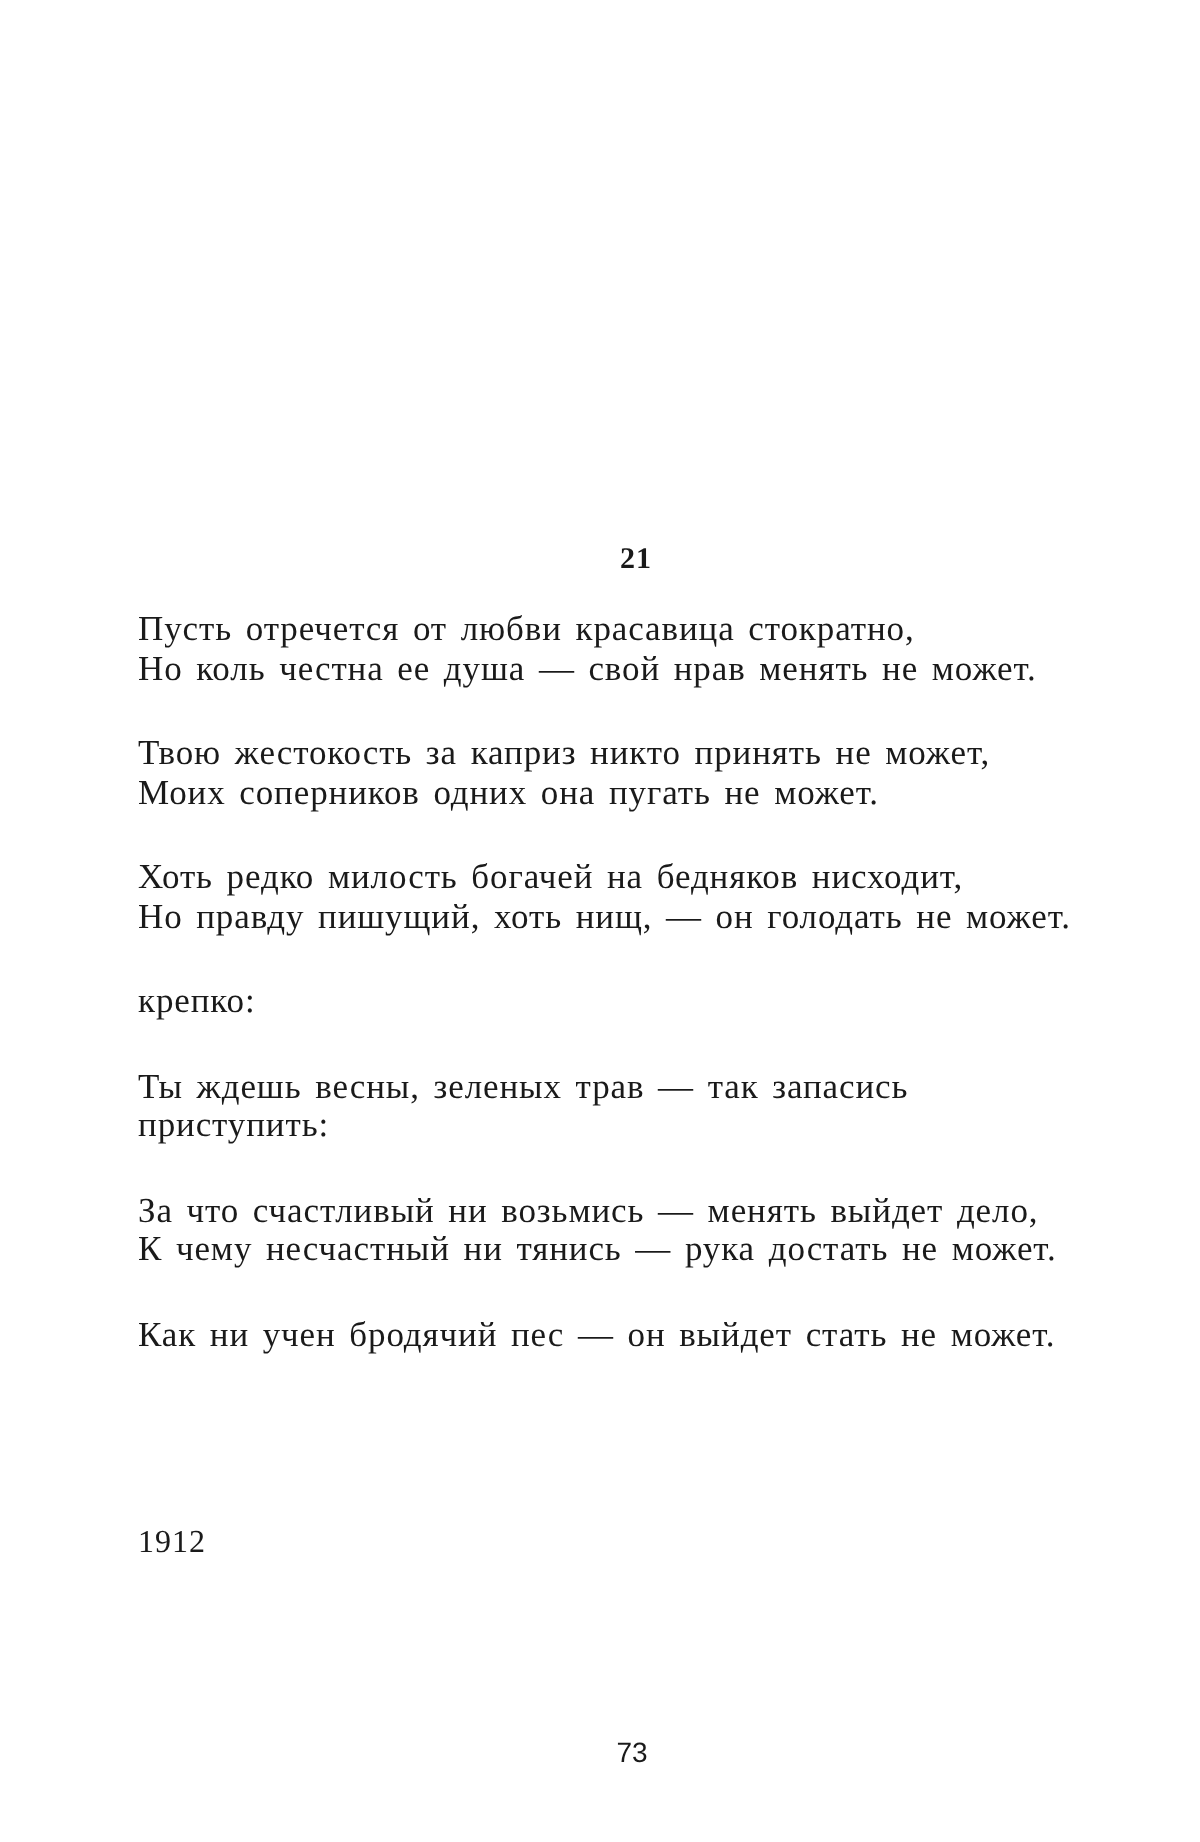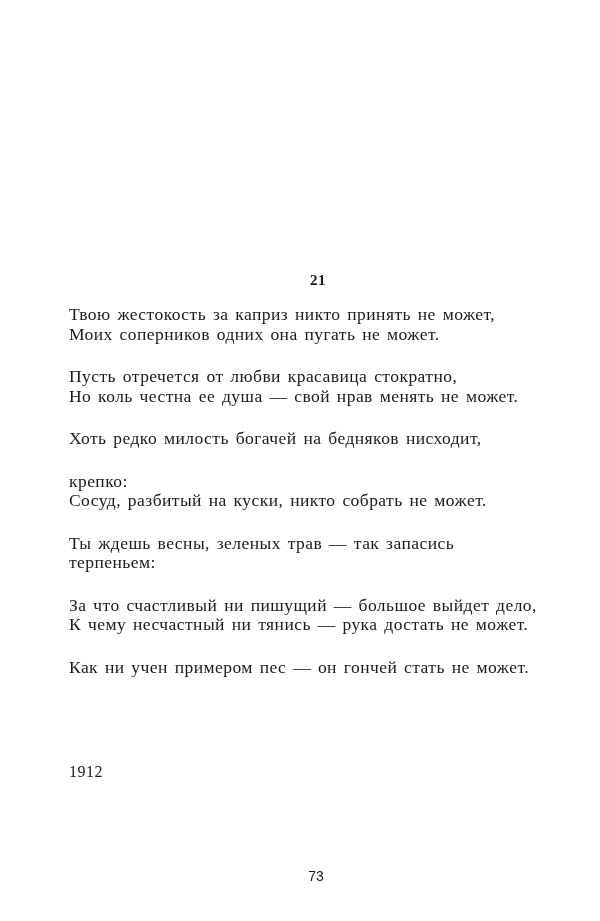--- a/index.html
+++ b/index.html
@@ -72,50 +72,50 @@
 </head>
 <body>
 
 <div class="page">
 
   <div class="poem-number">21</div>
 
   <div class="poem">
 
     <div class="stanza">
+      <span class="line">Пусть отречется от любви красавица стократно,</span>
+      <span class="line">Но коль честна ее душа — свой нрав менять не может.</span>
+    </div>
+
+    <div class="stanza">
       <span class="line">Твою жестокость за каприз никто принять не может,</span>
       <span class="line">Моих соперников одних она пугать не может.</span>
     </div>
 
     <div class="stanza">
-      <span class="line">Пусть отречется от любви красавица стократно,</span>
-      <span class="line">Но коль честна ее душа — свой нрав менять не может.</span>
-    </div>
-
-    <div class="stanza">
       <span class="line">Хоть редко милость богачей на бедняков нисходит,</span>
+      <span class="line">Но правду пишущий,  хоть нищ, — он голодать не может.</span>
     </div>
 
     <div class="stanza">
       <span class="line overflow">крепко:</span>
-      <span class="line">Сосуд, разбитый на куски, никто собрать не может.</span>
     </div>
 
     <div class="stanza">
       <span class="line">Ты ждешь весны, зеленых трав — так запасись</span>
-      <span class="line overflow">терпеньем:</span>
+      <span class="line overflow">приступить:</span>
     </div>
 
     <div class="stanza">
-      <span class="line">За что счастливый ни пишущий — большое выйдет дело,</span>
+      <span class="line">За что счастливый ни возьмись — менять выйдет дело,</span>
       <span class="line">К чему несчастный ни тянись — рука достать не может.</span>
     </div>
 
     <div class="stanza">
-      <span class="line">Как ни учен примером пес — он гончей стать не может.</span>
+      <span class="line">Как ни учен бродячий пес — он выйдет стать не может.</span>
     </div>
 
   </div>
 
   <div class="year">1912</div>
 
   <div class="page-number">73</div>
 
 </div>
 

